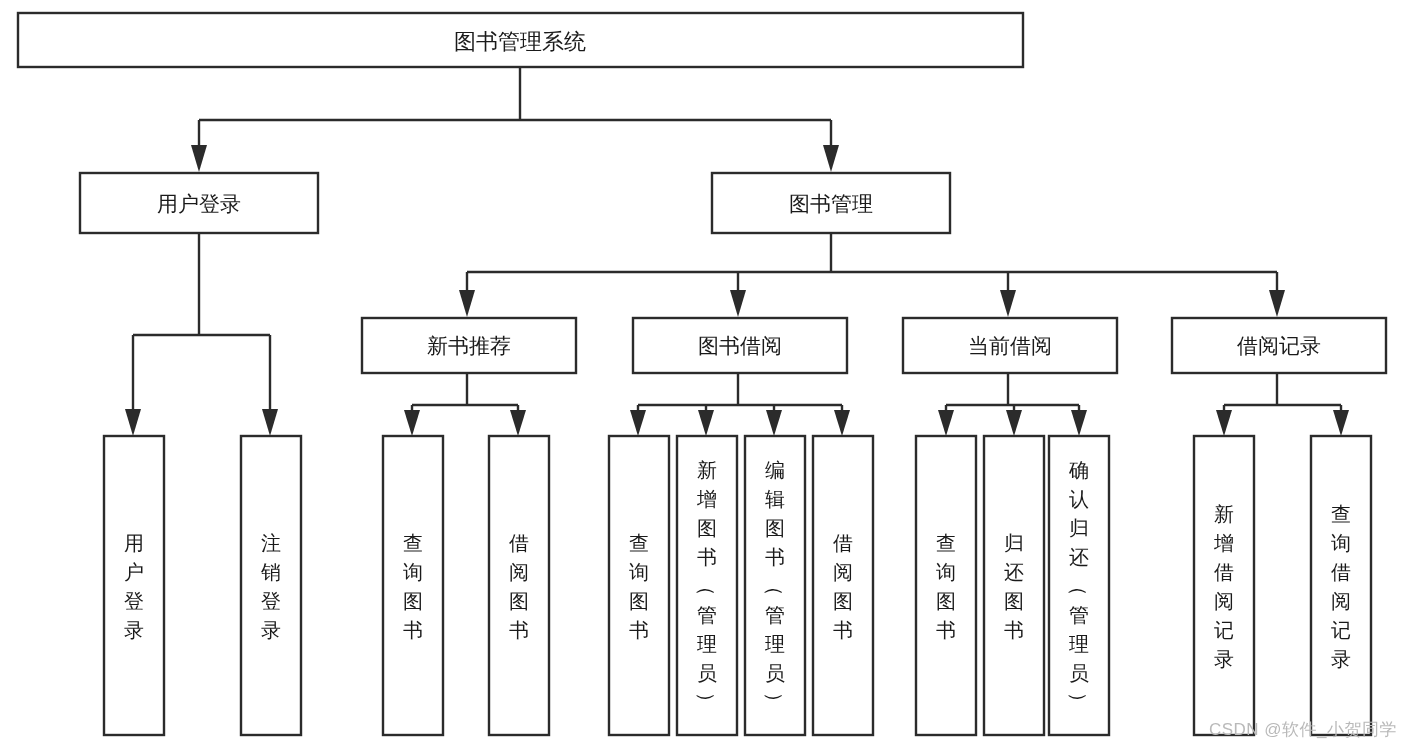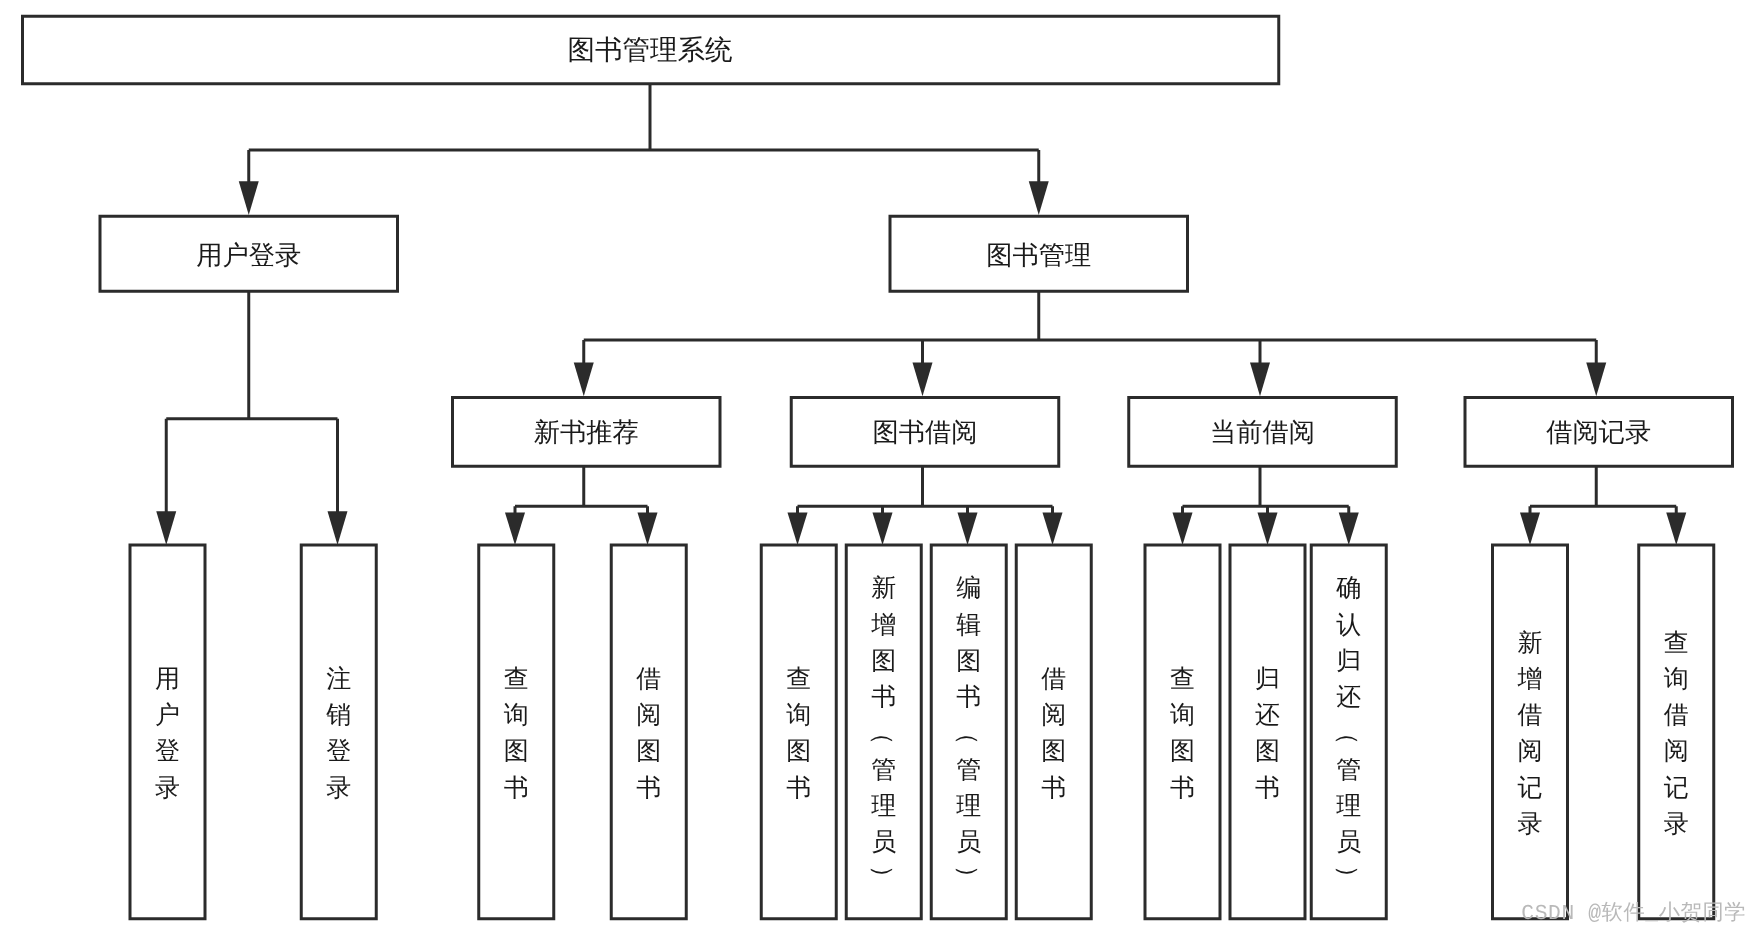--- a/index.html
+++ b/index.html
@@ -52,21 +52,21 @@
     fill: none;
   }
   .arrow-head {
     fill: #2b2b2b;
     stroke: none;
   }
   .watermark {
     position: absolute;
     right: 8px;
     bottom: 6px;
-    font-family: Liberation Mono, monospace;
+    font-family: Liberation Sans, sans-serif;
     font-size: 17px;
     color: #b9b9b9;
     letter-spacing: 0.5px;
     white-space: nowrap;
     pointer-events: none;
   }
 </style>
 </head>
 <body>
 

